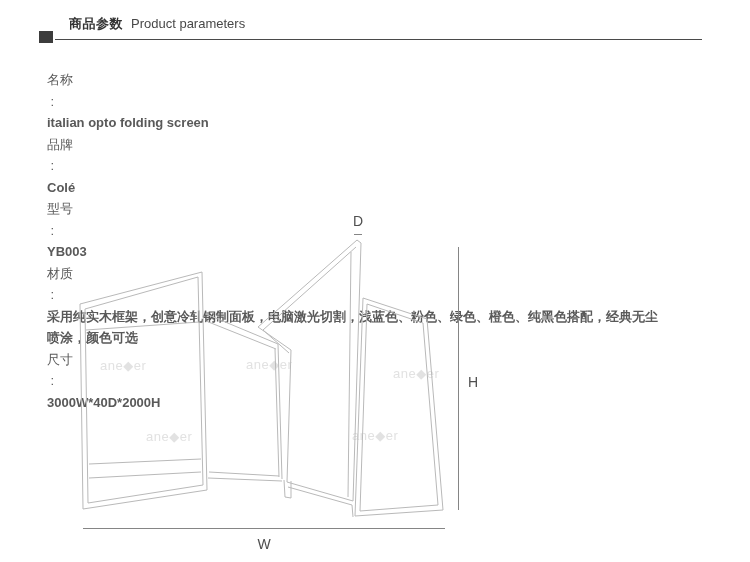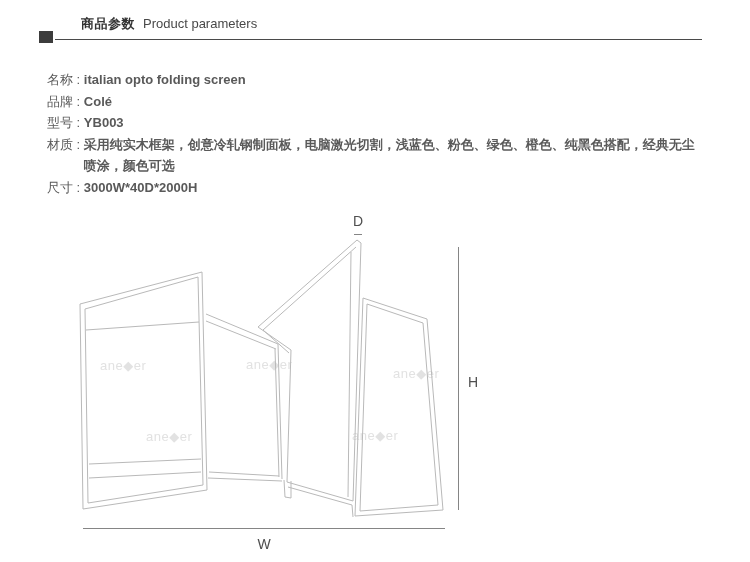--- a/index.html
+++ b/index.html
@@ -4,26 +4,26 @@
 <style>
   html,body{margin:0;padding:0;}
   body{
     width:750px;height:562px;position:relative;background:#ffffff;
     font-family:"Liberation Sans","DejaVu Sans",sans-serif;
     color:#595959;overflow:hidden;
   }
   
   .hdr-square{position:absolute;left:39px;top:31px;width:14px;height:12px;background:#3c3c3c;}
   .hdr-rule{position:absolute;left:55px;top:39px;width:647px;height:1px;background:#4a4a4a;}
-  .hdr-title{position:absolute;left:81px;top:13px;height:20px;line-height:20px;white-space:nowrap;}
+  .hdr-title{position:absolute;left:69px;top:13px;height:20px;line-height:20px;white-space:nowrap;}
   .hdr-title .zh{font-size:13px;font-weight:bold;color:#333333;letter-spacing:.5px;}
   .hdr-title .en{font-size:13px;font-weight:normal;color:#484848;margin-left:8px;}
   
   .params{position:absolute;left:47px;top:69px;width:660px;font-size:13px;line-height:21.5px;}
-  .param-row{display:flex;align-items:flex-start;}
+  .param-row{display:flex;align-items:flex-start;flex-direction:column;}
   .param-label{white-space:pre;flex:none;}
   .param-sep{white-space:pre;flex:none;}
   .param-value{flex:1;max-width:620px;font-weight:bold;}
   
   .diagram{position:absolute;left:70px;top:205px;width:420px;height:355px;}
   .panel-line{fill:none;stroke:#b9b9b9;stroke-width:1;}
   .dim-line{fill:none;stroke:#858585;stroke-width:1;}
   .dim-label{font-family:"Liberation Sans","DejaVu Sans",sans-serif;font-size:14px;fill:#4f4f4f;}
   .wm{font-family:"Liberation Sans","DejaVu Sans",sans-serif;font-size:13px;fill:#e2e2e2;letter-spacing:.5px;}
 </style>

